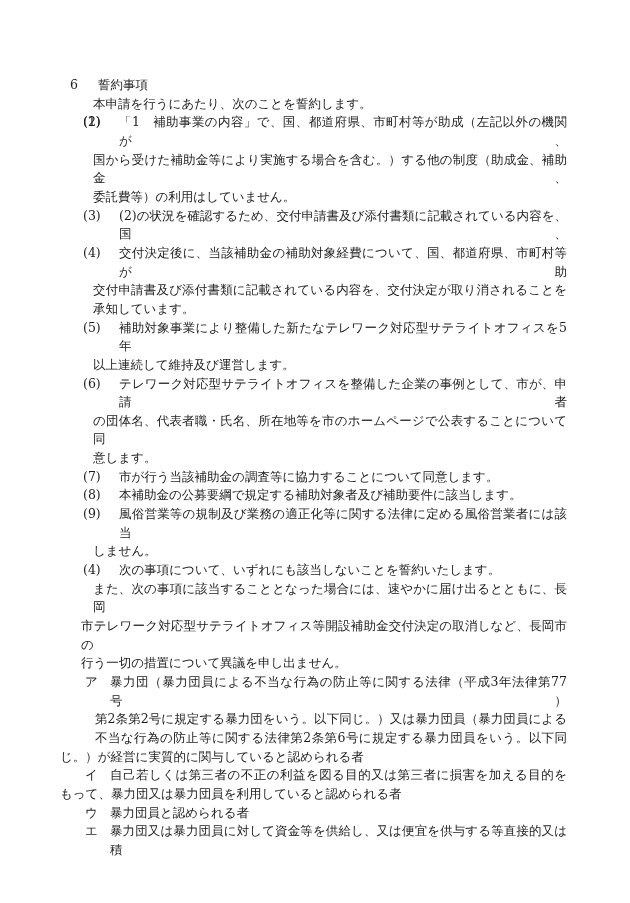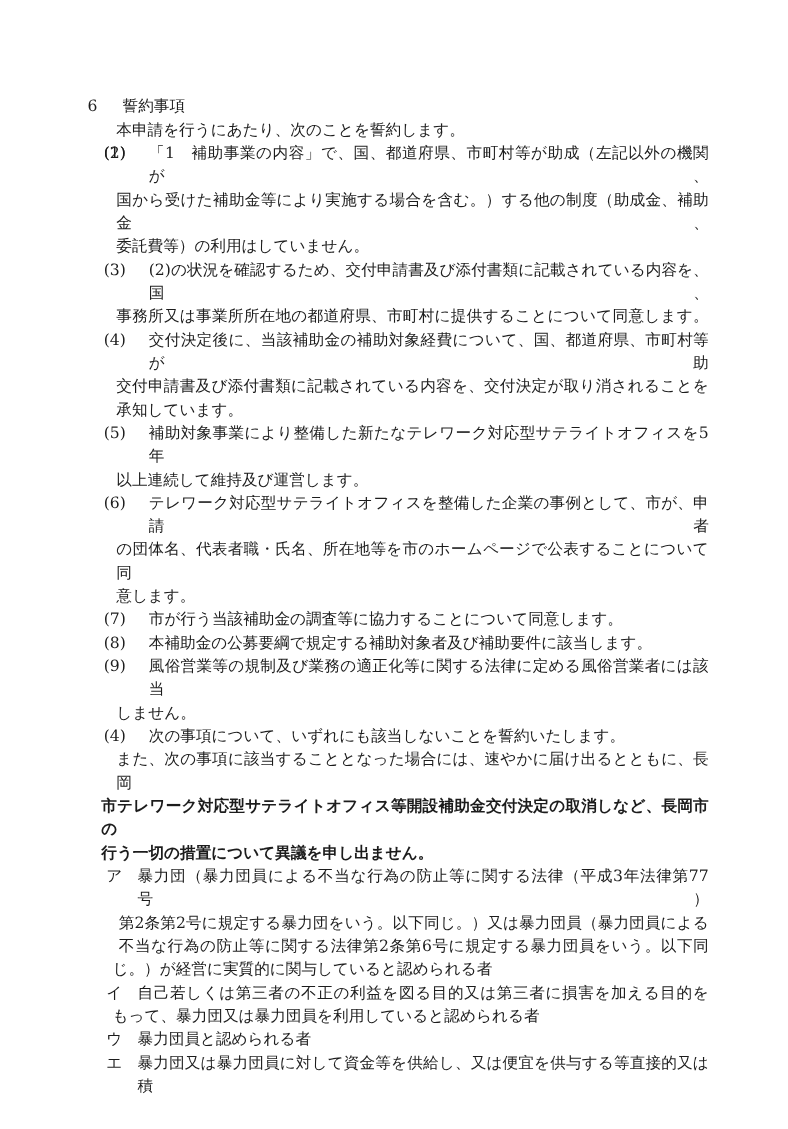--- a/index.html
+++ b/index.html
@@ -40,22 +40,22 @@
   .lb { position: absolute; top: 0; }
   .lb70 { left: 70px; }
   .lb83 { left: 83px; }
   .lb85 { left: 85px; }
   
   .t98  { padding-left: 98px; }
   .t119 { padding-left: 119px; }
   .t110 { padding-left: 110px; }
   .t95  { padding-left: 95px; }
   .t93  { padding-left: 93px; }
-  .t90  { padding-left: 90px; }
-  .t81  { padding-left: 81px; font-weight: bold; }
+  .t90  { padding-left: 60px; }
+  .t81  { padding-left: 81px; }
 </style>
 </head>
 <body>
 
 <div class="page">
   <div class="doc">
 
     <div class="ln t98">
         <span class="lb lb70">6</span>
         <span class="tx">誓約事項</span>
@@ -76,23 +76,20 @@
     <div class="ln t93 jl">
         <span class="tx">国から受けた補助金等により実施する場合を含む。）する他の制度（助成金、補助金、</span>
       </div>
     <div class="ln t93">
         <span class="tx">委託費等）の利用はしていません。</span>
       </div>
 
     <div class="ln t119 jl">
         <span class="lb lb83">(3)</span>
         <span class="tx">(2)の状況を確認するため、交付申請書及び添付書類に記載されている内容を、国、</span>
-      </div>
-    <div class="ln t93 jl">
-        <span class="tx">事務所又は事業所所在地の都道府県、市町村に提供することについて同意します。</span>
       </div>
 
     <div class="ln t119 jl">
         <span class="lb lb83">(4)</span>
         <span class="tx">交付決定後に、当該補助金の補助対象経費について、国、都道府県、市町村等が助</span>
       </div>
     <div class="ln t93 jl">
         <span class="tx">交付申請書及び添付書類に記載されている内容を、交付決定が取り消されることを</span>
       </div>
     <div class="ln t93">

